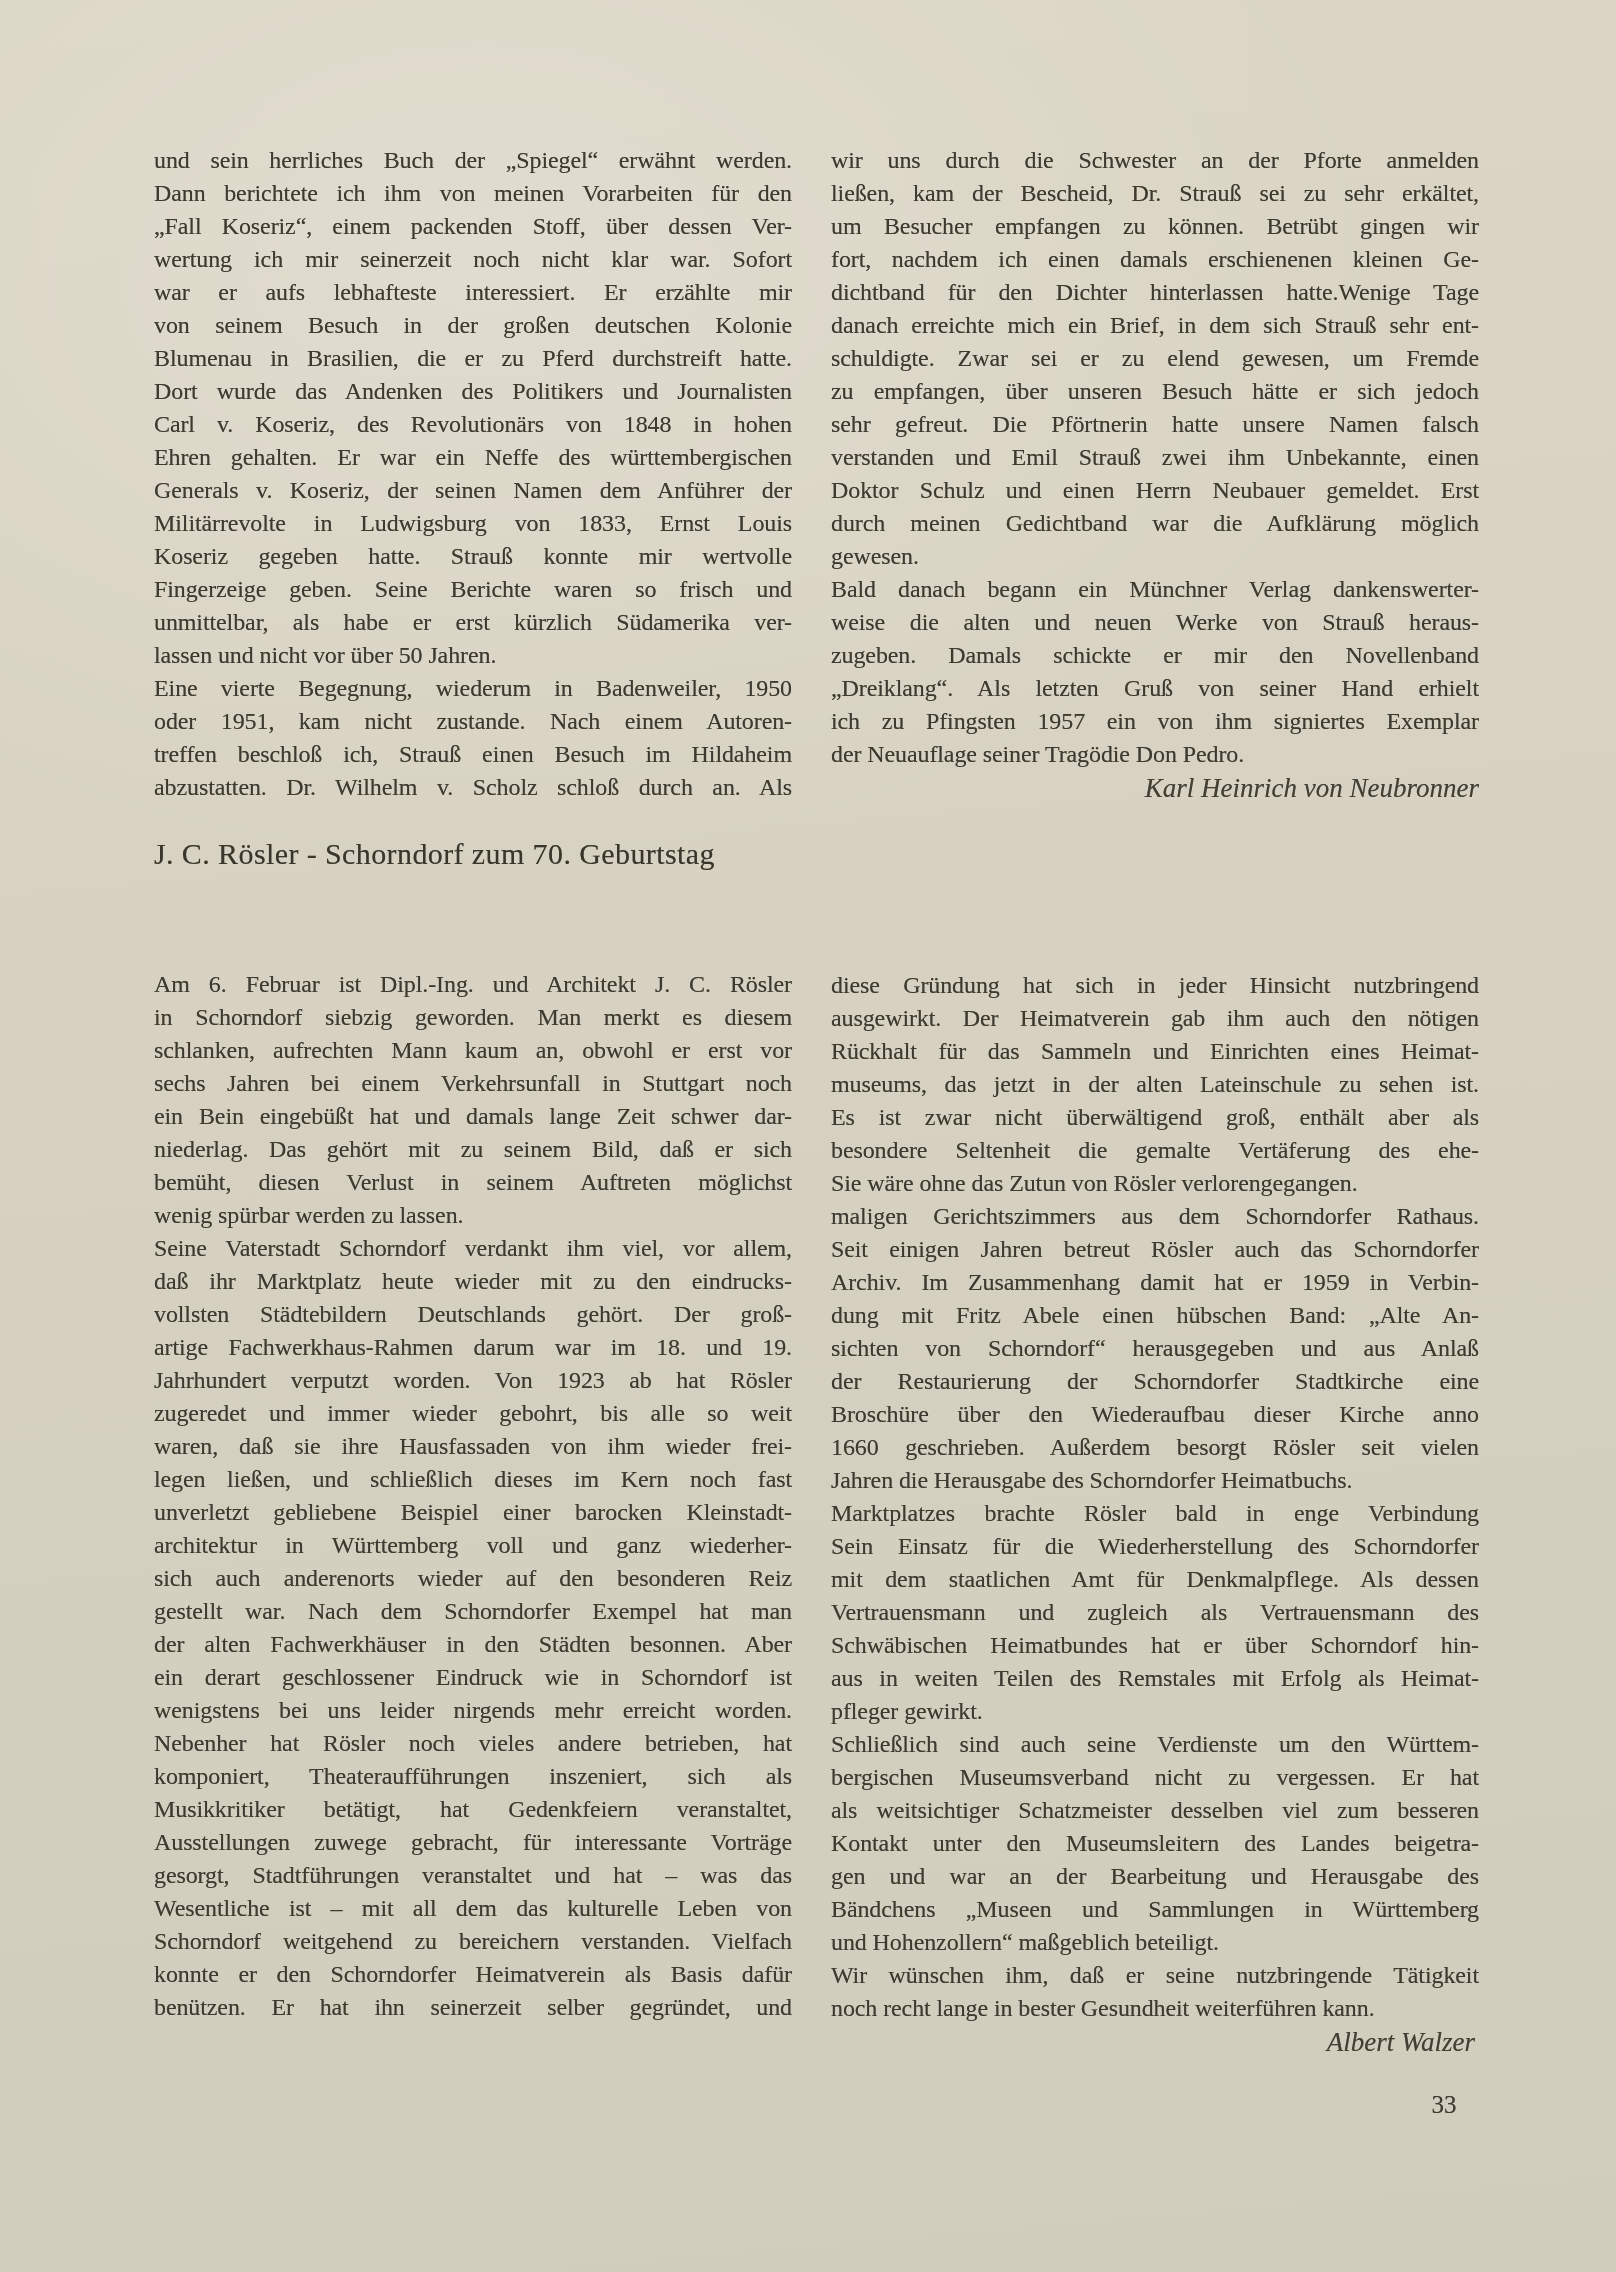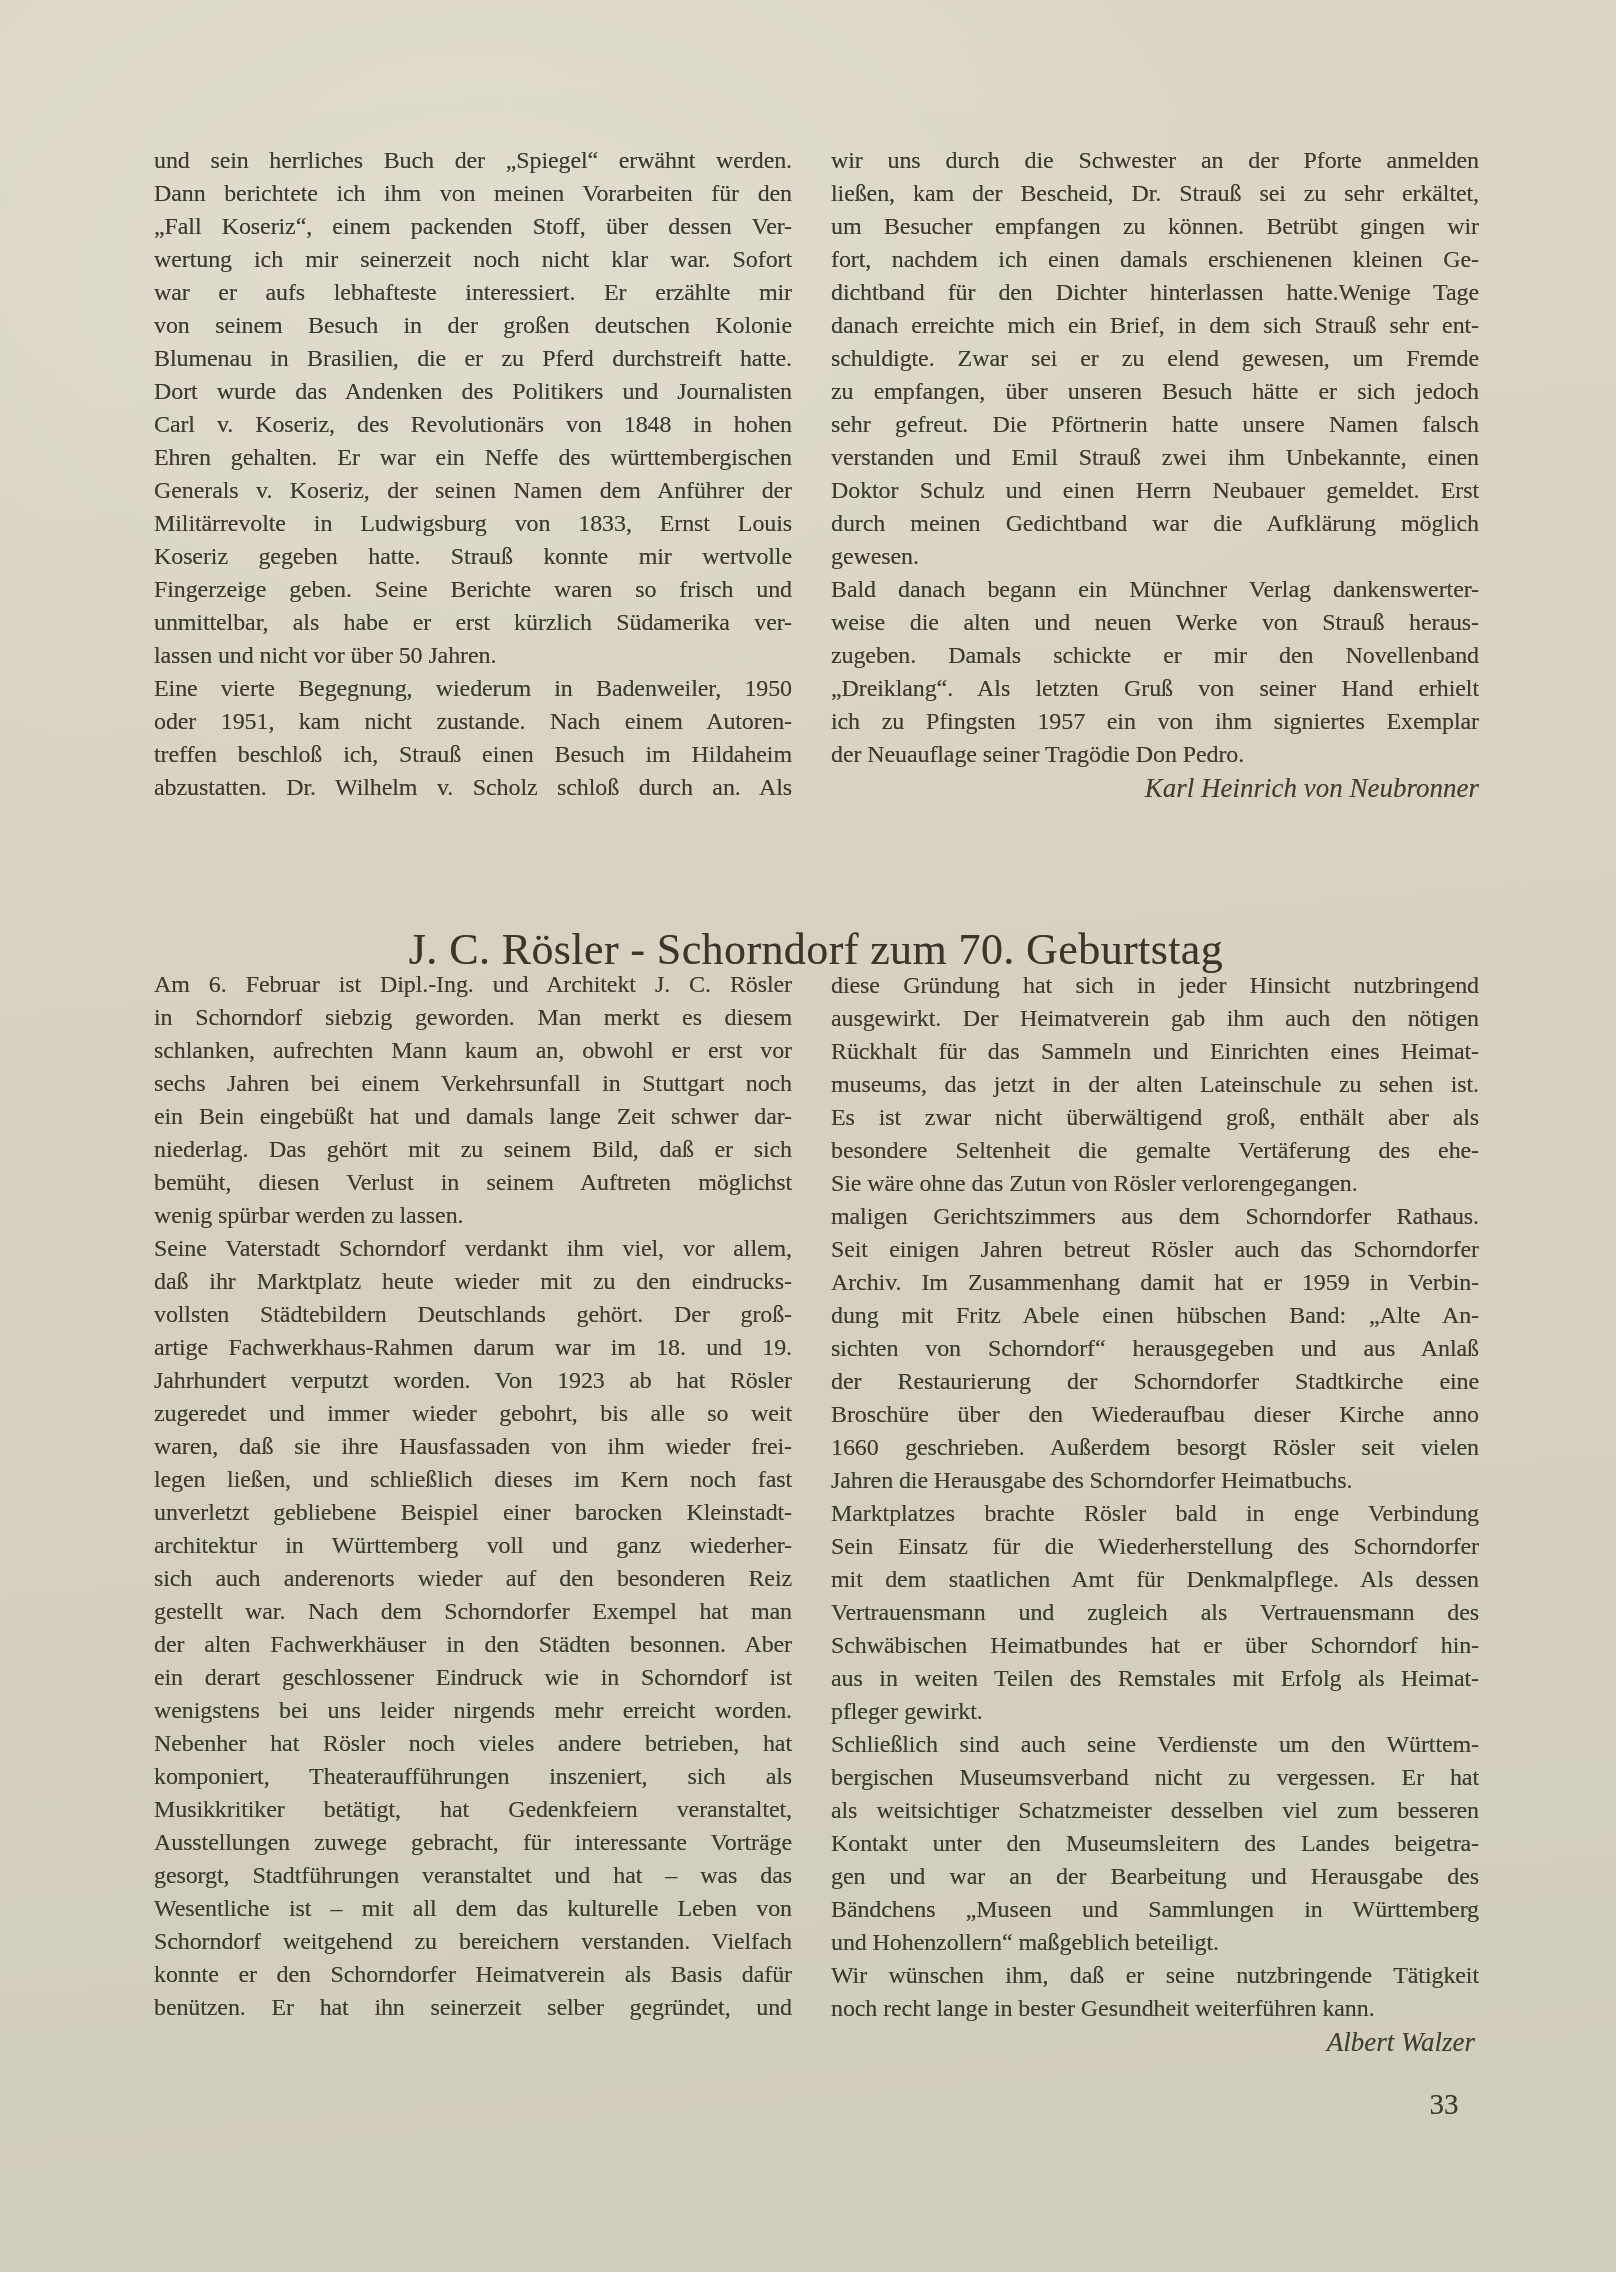--- a/index.html
+++ b/index.html
@@ -19,27 +19,27 @@
     overflow:hidden;white-space:normal;
     text-shadow:0 0 0.4px rgba(62,58,48,0.55);
   }
   .line.loose{text-align:left;text-align-last:left;}
   .sig{
     position:absolute;height:33px;line-height:33px;font-size:27px;
     font-style:italic;text-align:right;color:#44403５5;
     color:#443f34;text-shadow:0 0 0.4px rgba(62,58,48,0.5);
   }
   .headline{
-    position:absolute;left:154px;width:1324px;top:924px;height:51px;
-    line-height:51px;font-size:44px;text-align:center;letter-spacing:0.4px;
+    position:absolute;left:154px;width:1324px;top:828px;height:51px;
+    line-height:51px;font-size:30px;letter-spacing:0.4px;
     color:#3a362c;text-shadow:0 0 0.6px rgba(58,54,44,0.5);
   }
   .pagenum{
     position:absolute;left:1400px;top:2089px;width:88px;height:31px;
-    line-height:31px;font-size:29px;text-align:center;color:#3e3a30;
+    line-height:31px;font-size:25px;text-align:center;color:#3e3a30;
     text-shadow:0 0 0.4px rgba(62,58,48,0.5);
   }
 </style>
 </head>
 <body>
 
 <div class="page">
 
   <div class="col" style="left:154px;top:144px;width:638px;">
       <div class="line">und sein herrliches Buch der „Spiegel“ erwähnt werden.</div>

